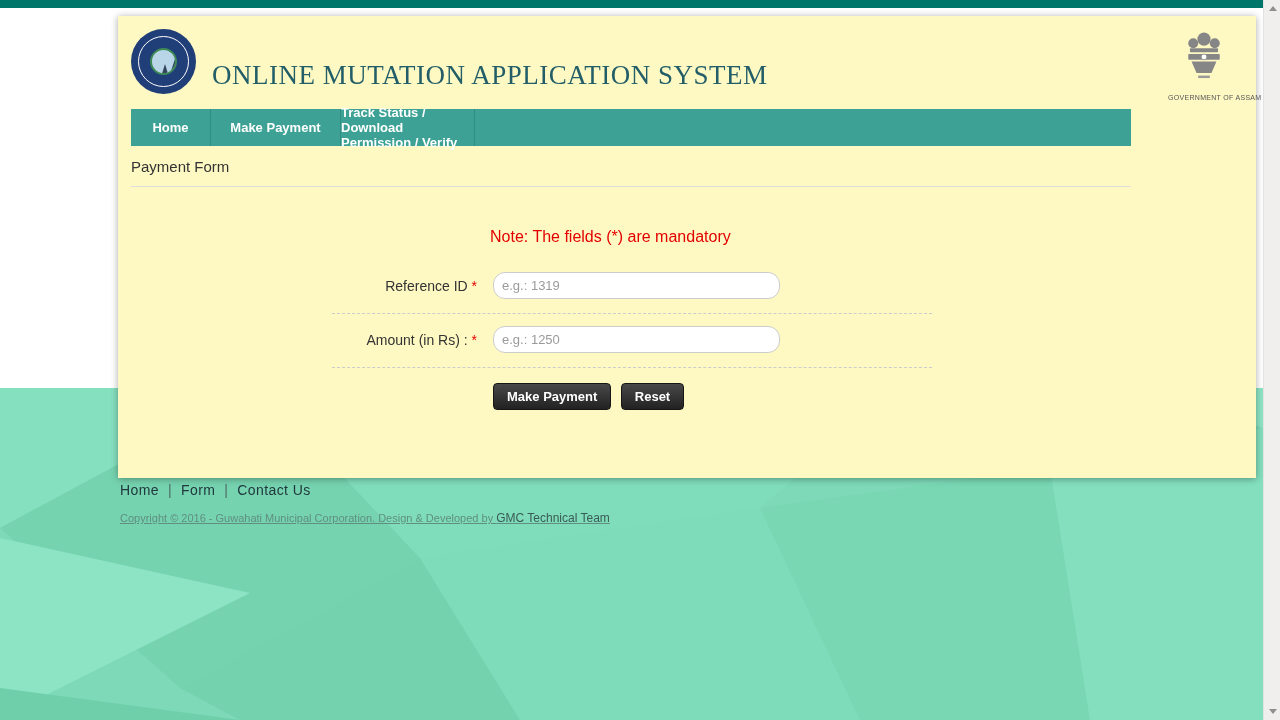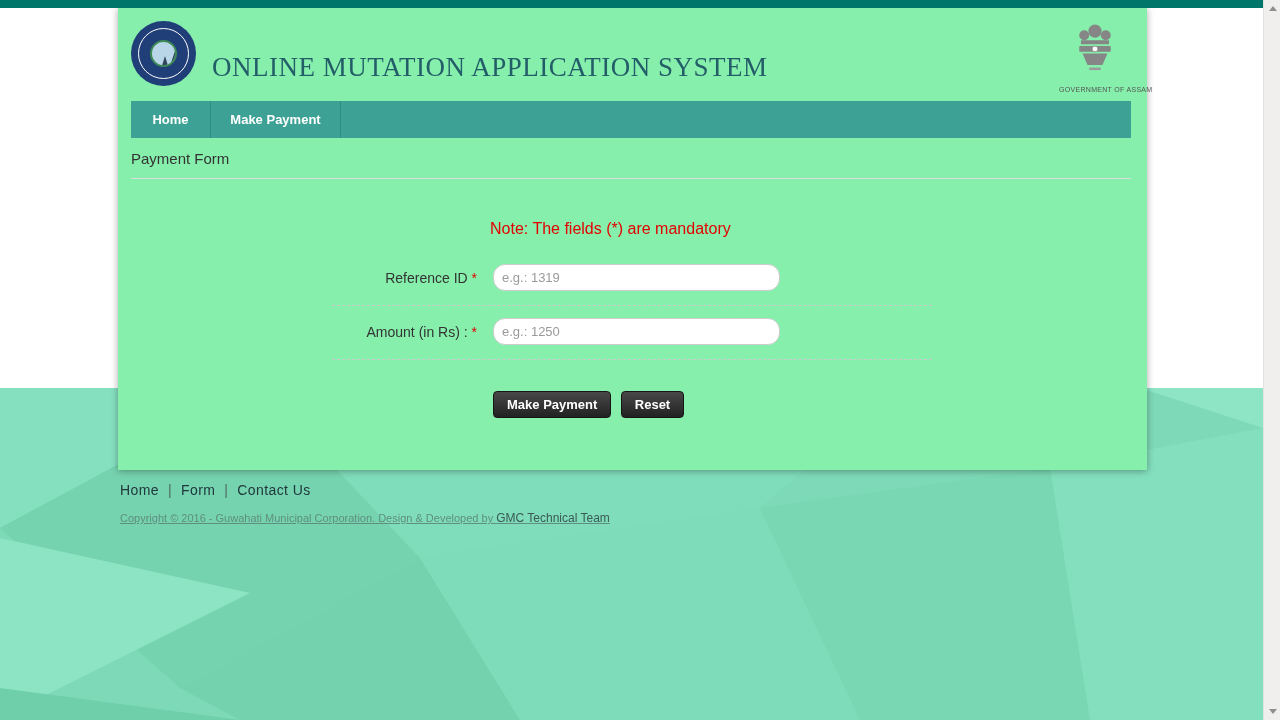--- a/index.html
+++ b/index.html
@@ -15,21 +15,21 @@
   .sb-btn { position:absolute; left:0; width:17px; height:17px; display:flex; align-items:center; justify-content:center; cursor:pointer; }
   .sb-btn.up { top:0; }
   .sb-btn.down { bottom:0; }
   .tri-up { width:0; height:0; border-left:4px solid transparent; border-right:4px solid transparent; border-bottom:5px solid #8f8f8f; }
   .tri-down { width:0; height:0; border-left:4px solid transparent; border-right:4px solid transparent; border-top:5px solid #8f8f8f; }
 
   
   .bg-pattern { position:absolute; left:0; top:388px; width:1263px; height:332px; z-index:1; }
 
   
-  .card { position:absolute; left:118px; top:8px; width:1029px; height:462px; background:#86efac;
+  .card { position:absolute; left:118px; top:16px; width:1138px; height:462px; background:#fef9c3;
     box-shadow:0 1px 7px rgba(0,0,0,0.35); z-index:10; }
 
   
   .hdr { position:relative; height:93px; }
   .logo { position:absolute; left:13px; top:13px; width:65px; height:65px; border-radius:50%;
     background:#203e78; border:3px dotted #203e78; }
   .logo-mid { position:absolute; left:4px; top:4px; right:4px; bottom:4px; border-radius:50%;
     background:#203e78; border:1px solid #ffffff; }
   .logo-center { position:absolute; left:11px; top:11px; right:11px; bottom:11px; border-radius:50%;
     background:#b9d6e8; border:2px solid #3d8a55; overflow:hidden; }
@@ -58,21 +58,21 @@
   .form-label { width:145px; text-align:right; font-size:14px; color:#333333; padding-right:0; }
   .req { color:#e30000; }
   .input-col { margin-left:16px; }
   .txt-input { width:287px; height:27px; border:1px solid #cccccc; border-radius:12px; padding:0 8px;
     font-size:13px; color:#444; outline:none; font-family:"Liberation Sans", sans-serif; }
   .txt-input::placeholder { color:#9a9a9a; }
   .btn-row { margin-left:161px; padding:15px 0; }
   .btn { display:inline-block; border:1px solid #161616; border-radius:4px; color:#ffffff;
     font-size:13px; font-weight:bold; padding:5px 13px; cursor:pointer;
     background:linear-gradient(#484848, #222222); font-family:"Liberation Sans", sans-serif; }
-  .btn + .btn { margin-left:5px;margin-top:16px; }
+  .btn + .btn { margin-left:5px; }
 
   
   .footer { position:absolute; left:120px; top:482px; z-index:20; }
   .f-links { font-size:14px; color:#20383d; letter-spacing:0.4px; }
   .f-links a { color:#20383d; text-decoration:none; cursor:pointer; }
   .f-sep { color:#4d6a63; margin:0 9px; }
   .copyright { margin-top:13px; font-size:11px; color:#5e8f80;text-decoration:underline; }
   .copyright .team { color:#3a5a55; font-size:12px; cursor:pointer; }
 </style>
 </head>
@@ -136,20 +136,21 @@
         <circle cx="30" cy="32.5" r="3.5" fill="#ffffff"></circle>
         <circle cx="30" cy="32.5" r="3.5" fill="none" stroke="#868686" stroke-width="1"></circle>
       </svg>
       <div class="emblem-caption">GOVERNMENT OF ASSAM</div>
     </div>
   </div>
 
   <div class="nav">
     <div class="nav-item">Home</div>
     <div class="nav-item">Make Payment</div>
+    <div class="nav-item">Track Status / Download Permission / Verify</div>
   </div>
 
   <div class="page-heading">Payment Form</div>
   <div class="heading-rule"></div>
 
   <div class="form-area">
     <div class="note">Note: The fields (*) are mandatory</div>
 
     <div class="form-row">
       <div class="form-label">

